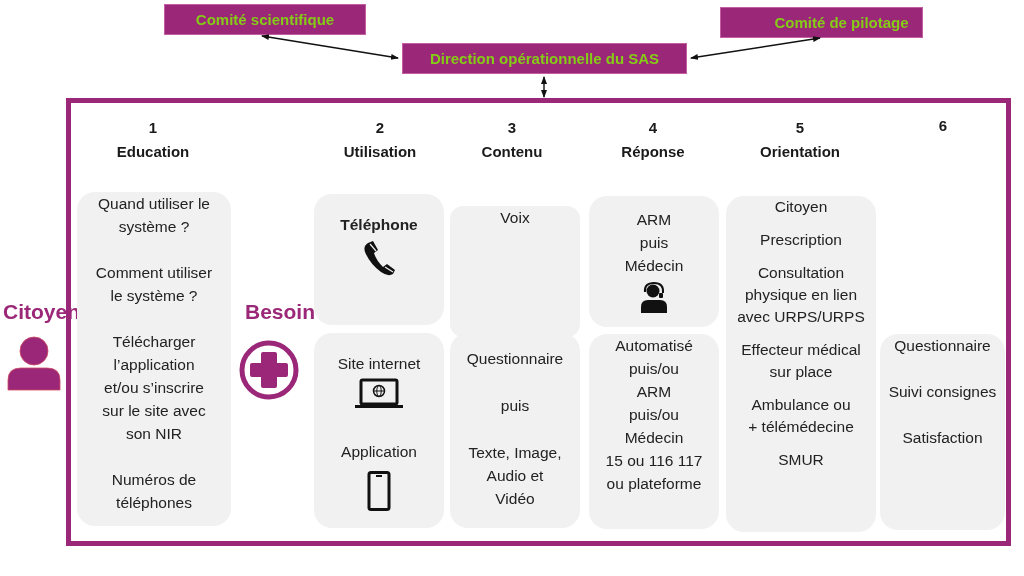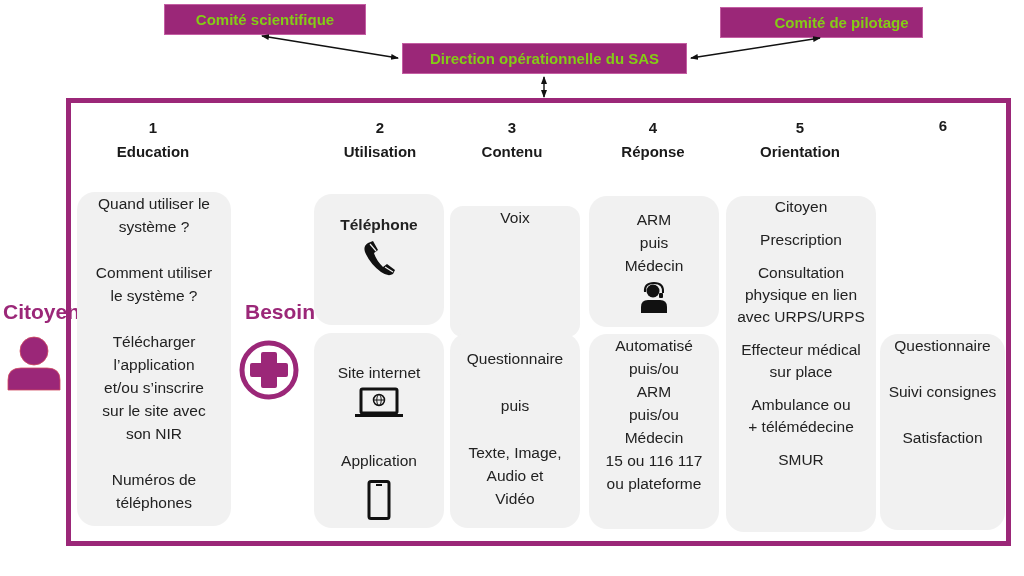--- a/index.html
+++ b/index.html
@@ -123,21 +123,21 @@
 
 <div class="card" style="left:314px; top:194px; width:130px; height:131px;">
   <div class="p" style="margin-top:19px;font-weight:bold;">Téléphone</div>
   <svg class="icon" width="34" height="36" viewBox="0 0 34 36" style="margin-top:4px;">
     <path d="M6,3 L11,1 L16,10 L12,13 Q14,20 21,27 L25,24 L33,30 L31,34 Q26,37 19,32 Q8,24 3,12 Q1,6 6,3 Z" fill="#111"></path>
     <line x1="8" y1="4" x2="14" y2="11" stroke="#f1f1f1" stroke-width="1.2"></line>
     <line x1="23" y1="27" x2="31" y2="32" stroke="#f1f1f1" stroke-width="1.2"></line>
   </svg>
 </div>
 
-<div class="card" style="left:314px; top:333px; width:130px; height:195px; justify-content:flex-start; padding-top:28px;">
+<div class="card" style="left:314px; top:333px; width:130px; height:195px; justify-content:flex-start; padding-top:19px;">
   <div class="p">Site internet</div>
   <svg class="icon" width="50" height="32" viewBox="0 0 50 32" style="margin-top:3px;">
     <rect x="7" y="2" width="36" height="24" rx="1.5" fill="none" stroke="#111" stroke-width="3"></rect>
     <rect x="1" y="27" width="48" height="3" fill="#111"></rect>
     <circle cx="25" cy="13" r="5.5" fill="none" stroke="#111" stroke-width="1.5"></circle>
     <ellipse cx="25" cy="13" rx="2.2" ry="5.5" fill="none" stroke="#111" stroke-width="1"></ellipse>
     <line x1="19.5" y1="13" x2="30.5" y2="13" stroke="#111" stroke-width="1"></line>
   </svg>
   <div style="height:30px;"></div>
   <div class="p">Application</div>

